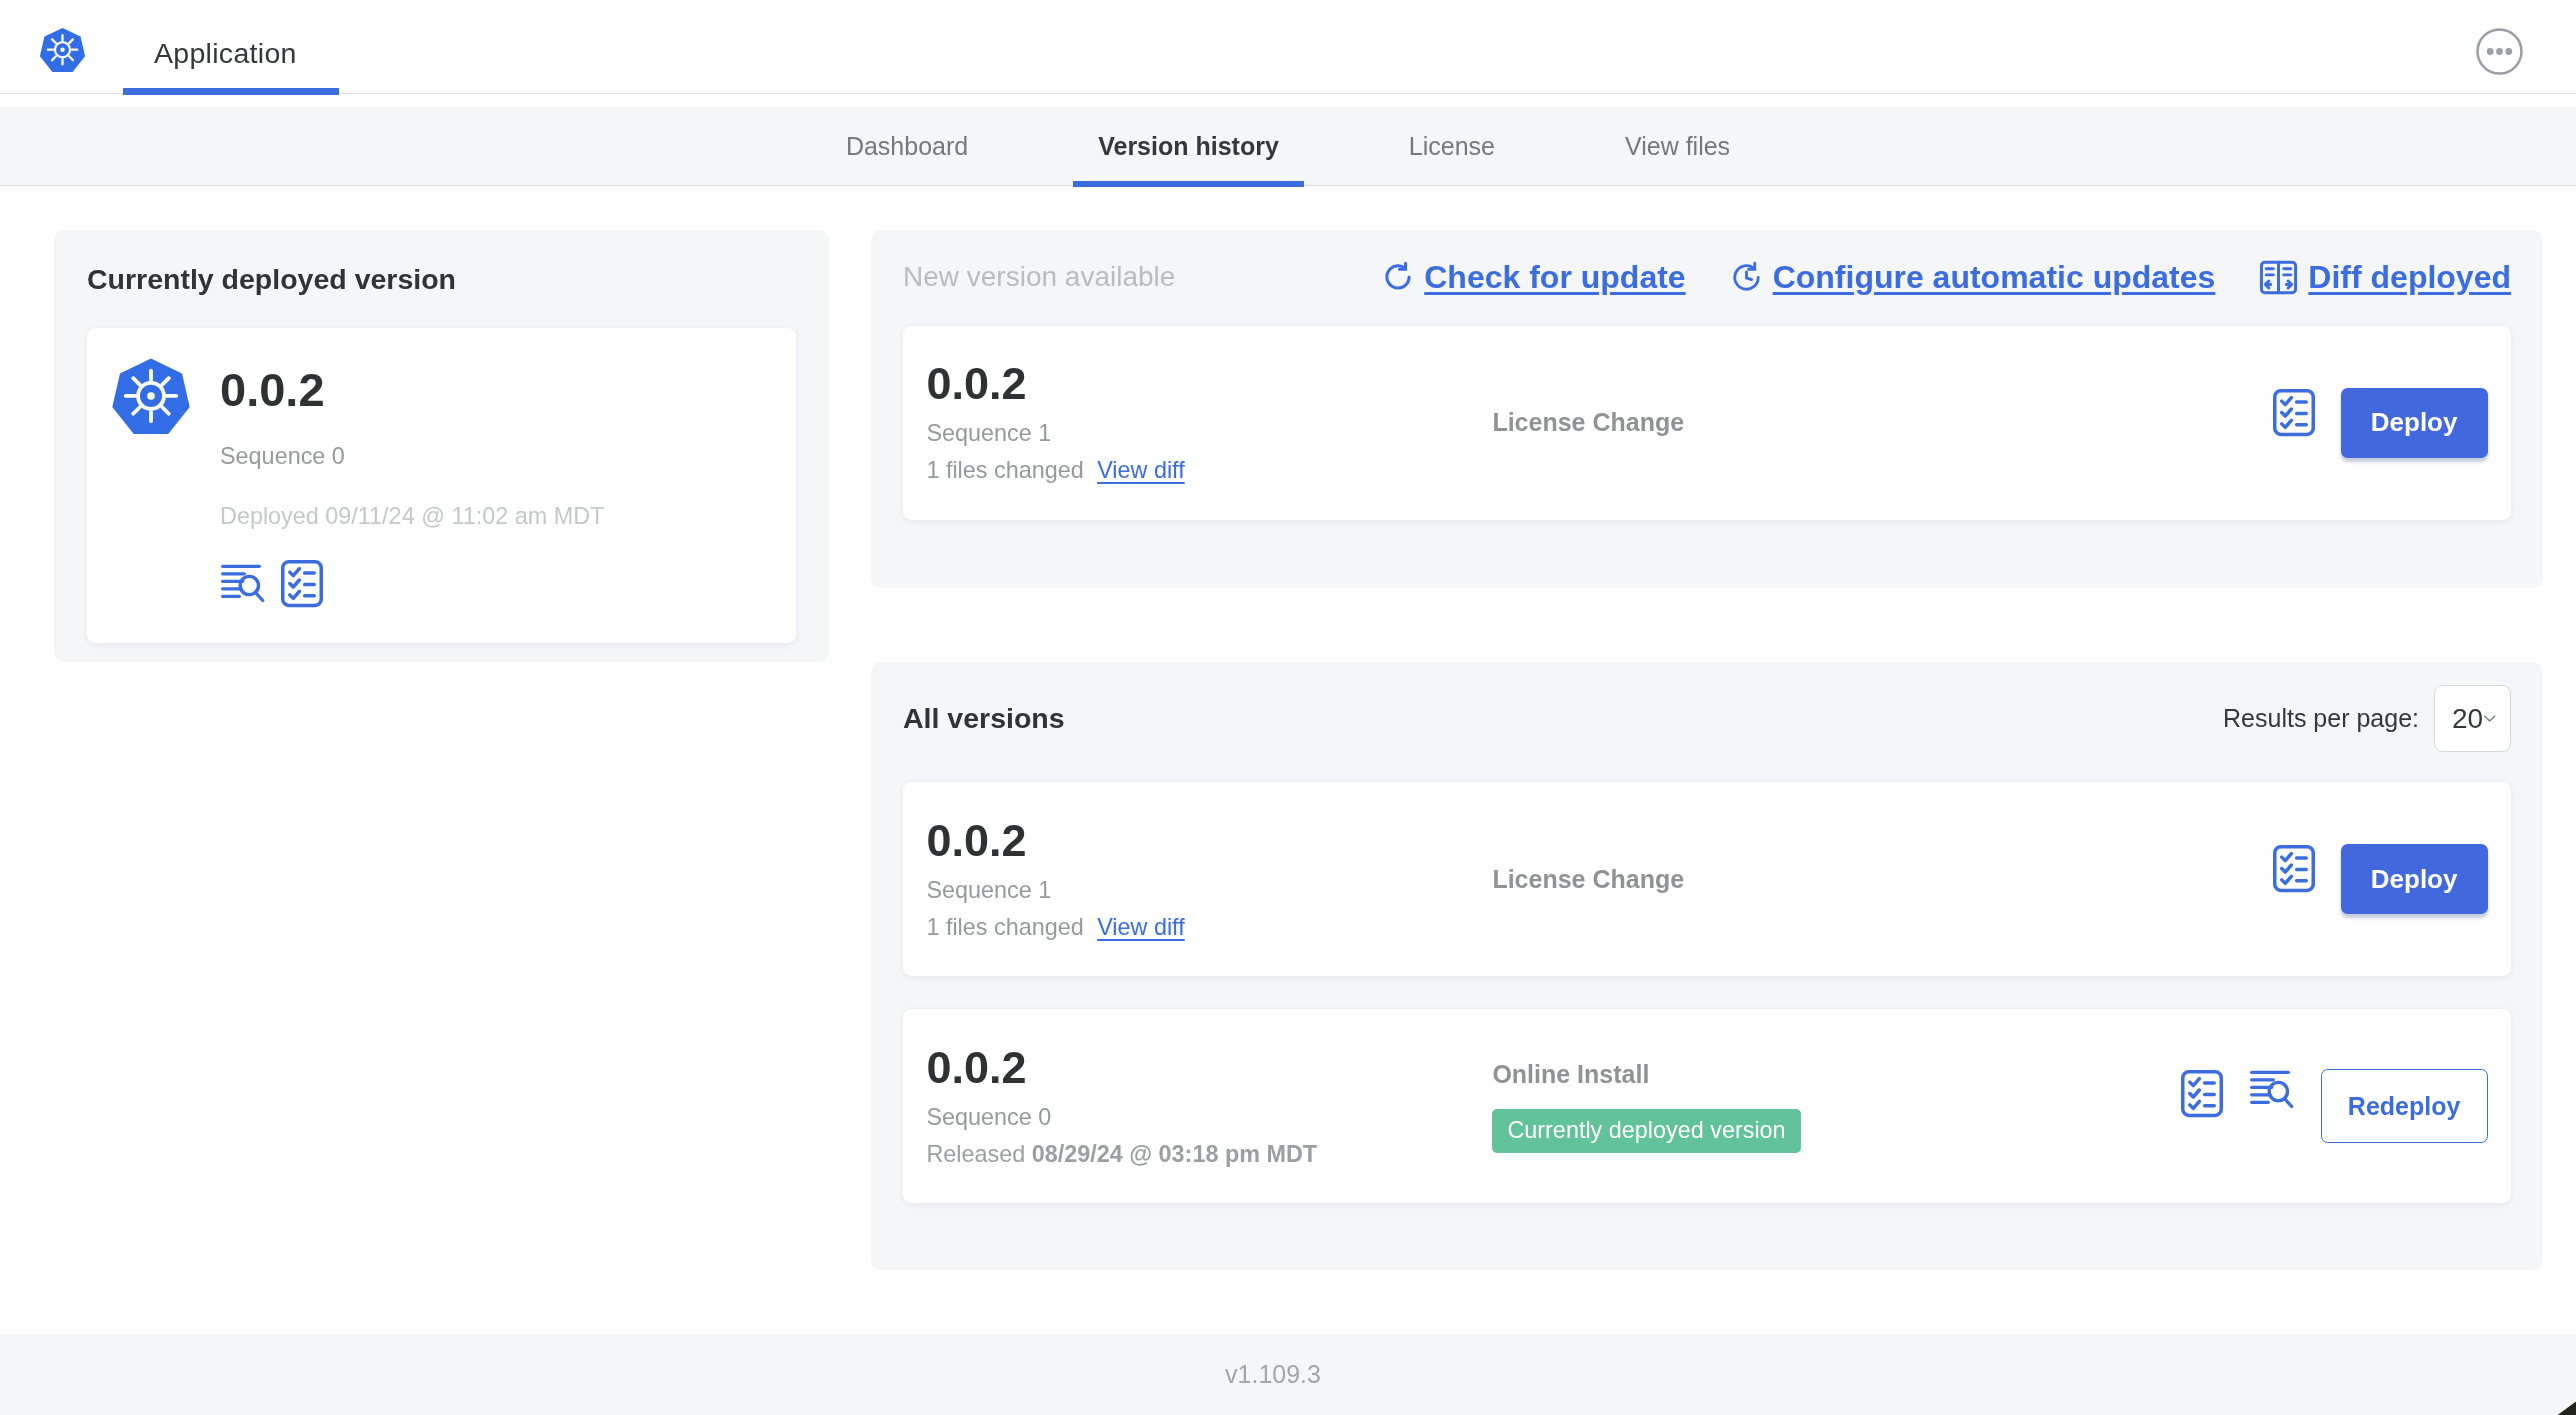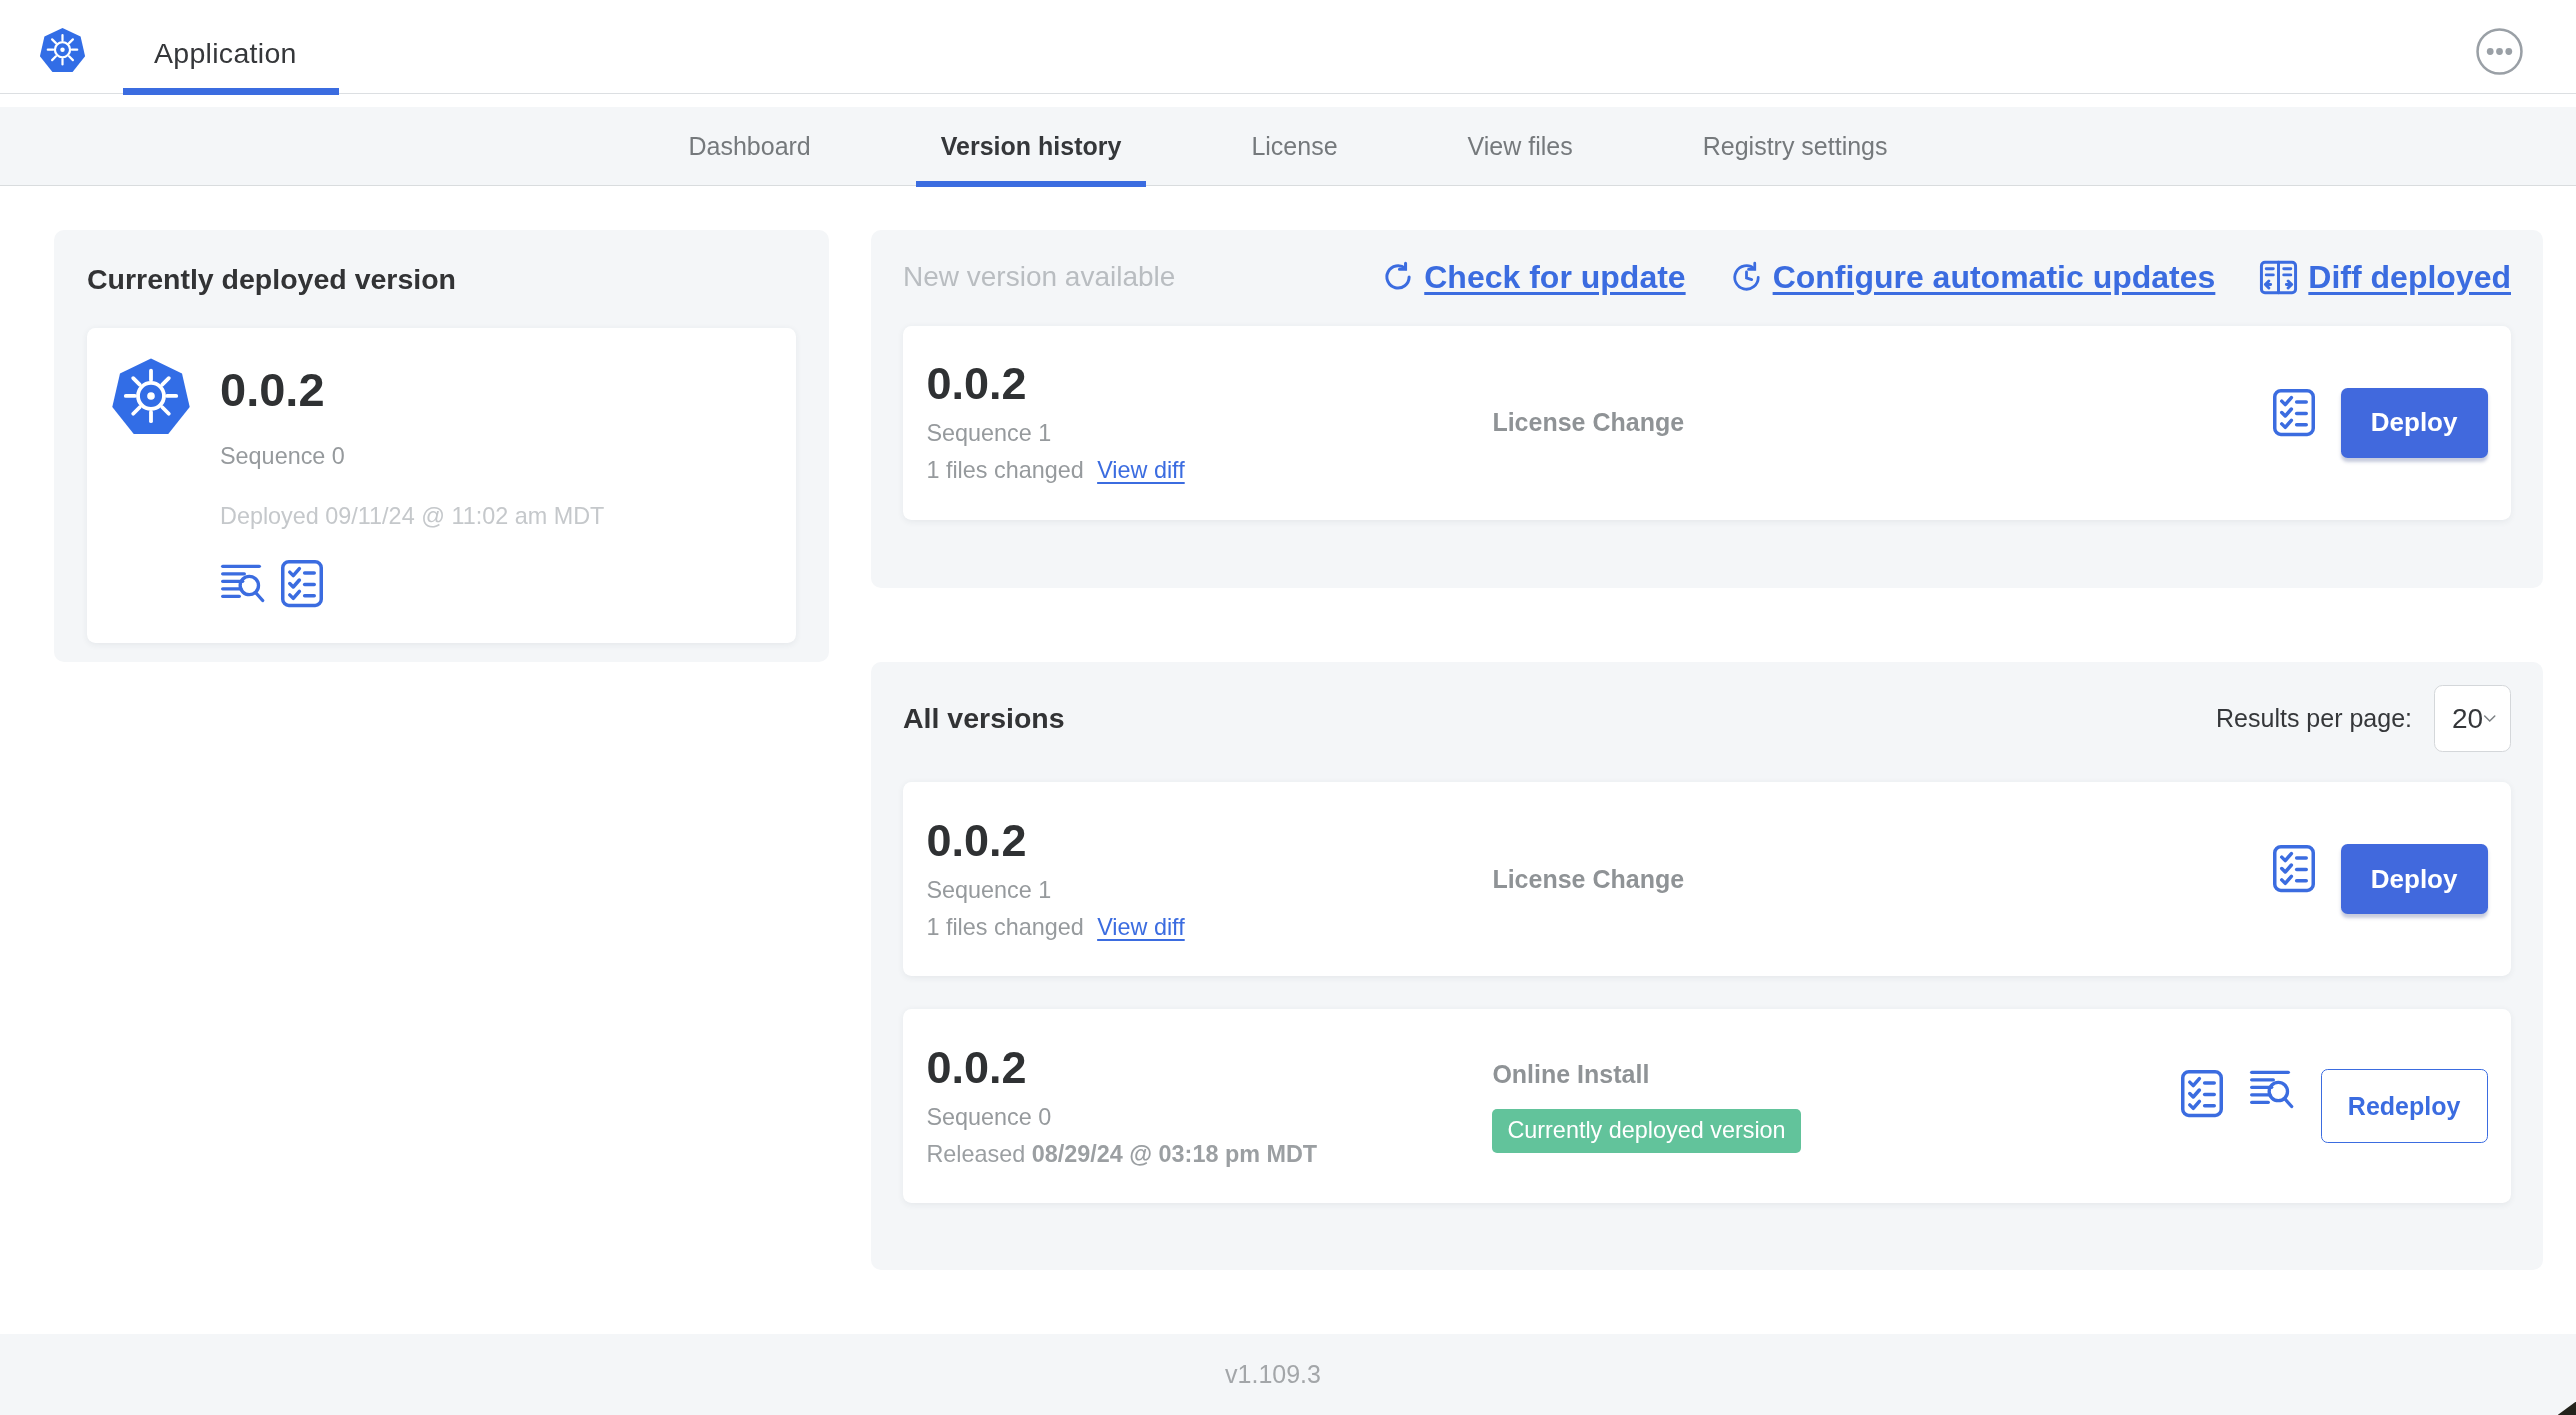--- a/index.html
+++ b/index.html
@@ -114,21 +114,21 @@
     font-family:inherit; cursor:pointer;
     box-shadow:0 3.3px 3.3px rgba(30,50,120,.25);
   }
   .btn-outline{
     width:167px; height:74px; border:1.7px solid #3b6ce0; border-radius:6.7px;
     background:#fff; color:#3b6ce0; font-size:25px; font-weight:700;
     font-family:inherit; cursor:pointer;
   }
 
   
-  .results-group{ display:flex; align-items:center; gap:22px;margin-left:8px; }
+  .results-group{ display:flex; align-items:center; gap:15px;margin-left:8px; }
   .results-label{ font-size:25px; color:#35373a; }
   .results-select{
     width:77px; height:67px; background:#fff; border:1.7px solid #d4d7da; border-radius:8.4px;
     display:flex; align-items:center; justify-content:space-between;
     padding:0 13.4px 0 17px; cursor:pointer;
   }
   .results-select .val{ font-size:28px; color:#35373a; }
 
   
   .app-footer{
@@ -173,21 +173,20 @@
         <circle cx="40" cy="29" r="4" fill="#9aa0a6"></circle>
     </svg>
   </div>
 </header>
 
 <nav class="tab-bar">
   <div class="tab">Dashboard</div>
   <div class="tab active">Version history</div>
   <div class="tab">License</div>
   <div class="tab">View files</div>
-  <div class="tab">Registry settings</div>
 </nav>
 
 <section class="panel left-panel">
   <div class="panel-title">Currently deployed version</div>
   <div class="current-card">
     <svg class="k8s-logo" viewBox="0 0 110 112">
       <polygon points="55,3 95.6,22.6 105.7,66.6 77.6,101.9 32.4,101.9 4.3,66.6 14.4,22.6" fill="#326de6"></polygon>
       <g stroke="#ffffff" stroke-width="5" stroke-linecap="round" fill="none">
         <circle cx="55" cy="52" r="17"></circle>
         <line x1="76" y1="52" x2="88" y2="52"></line>

